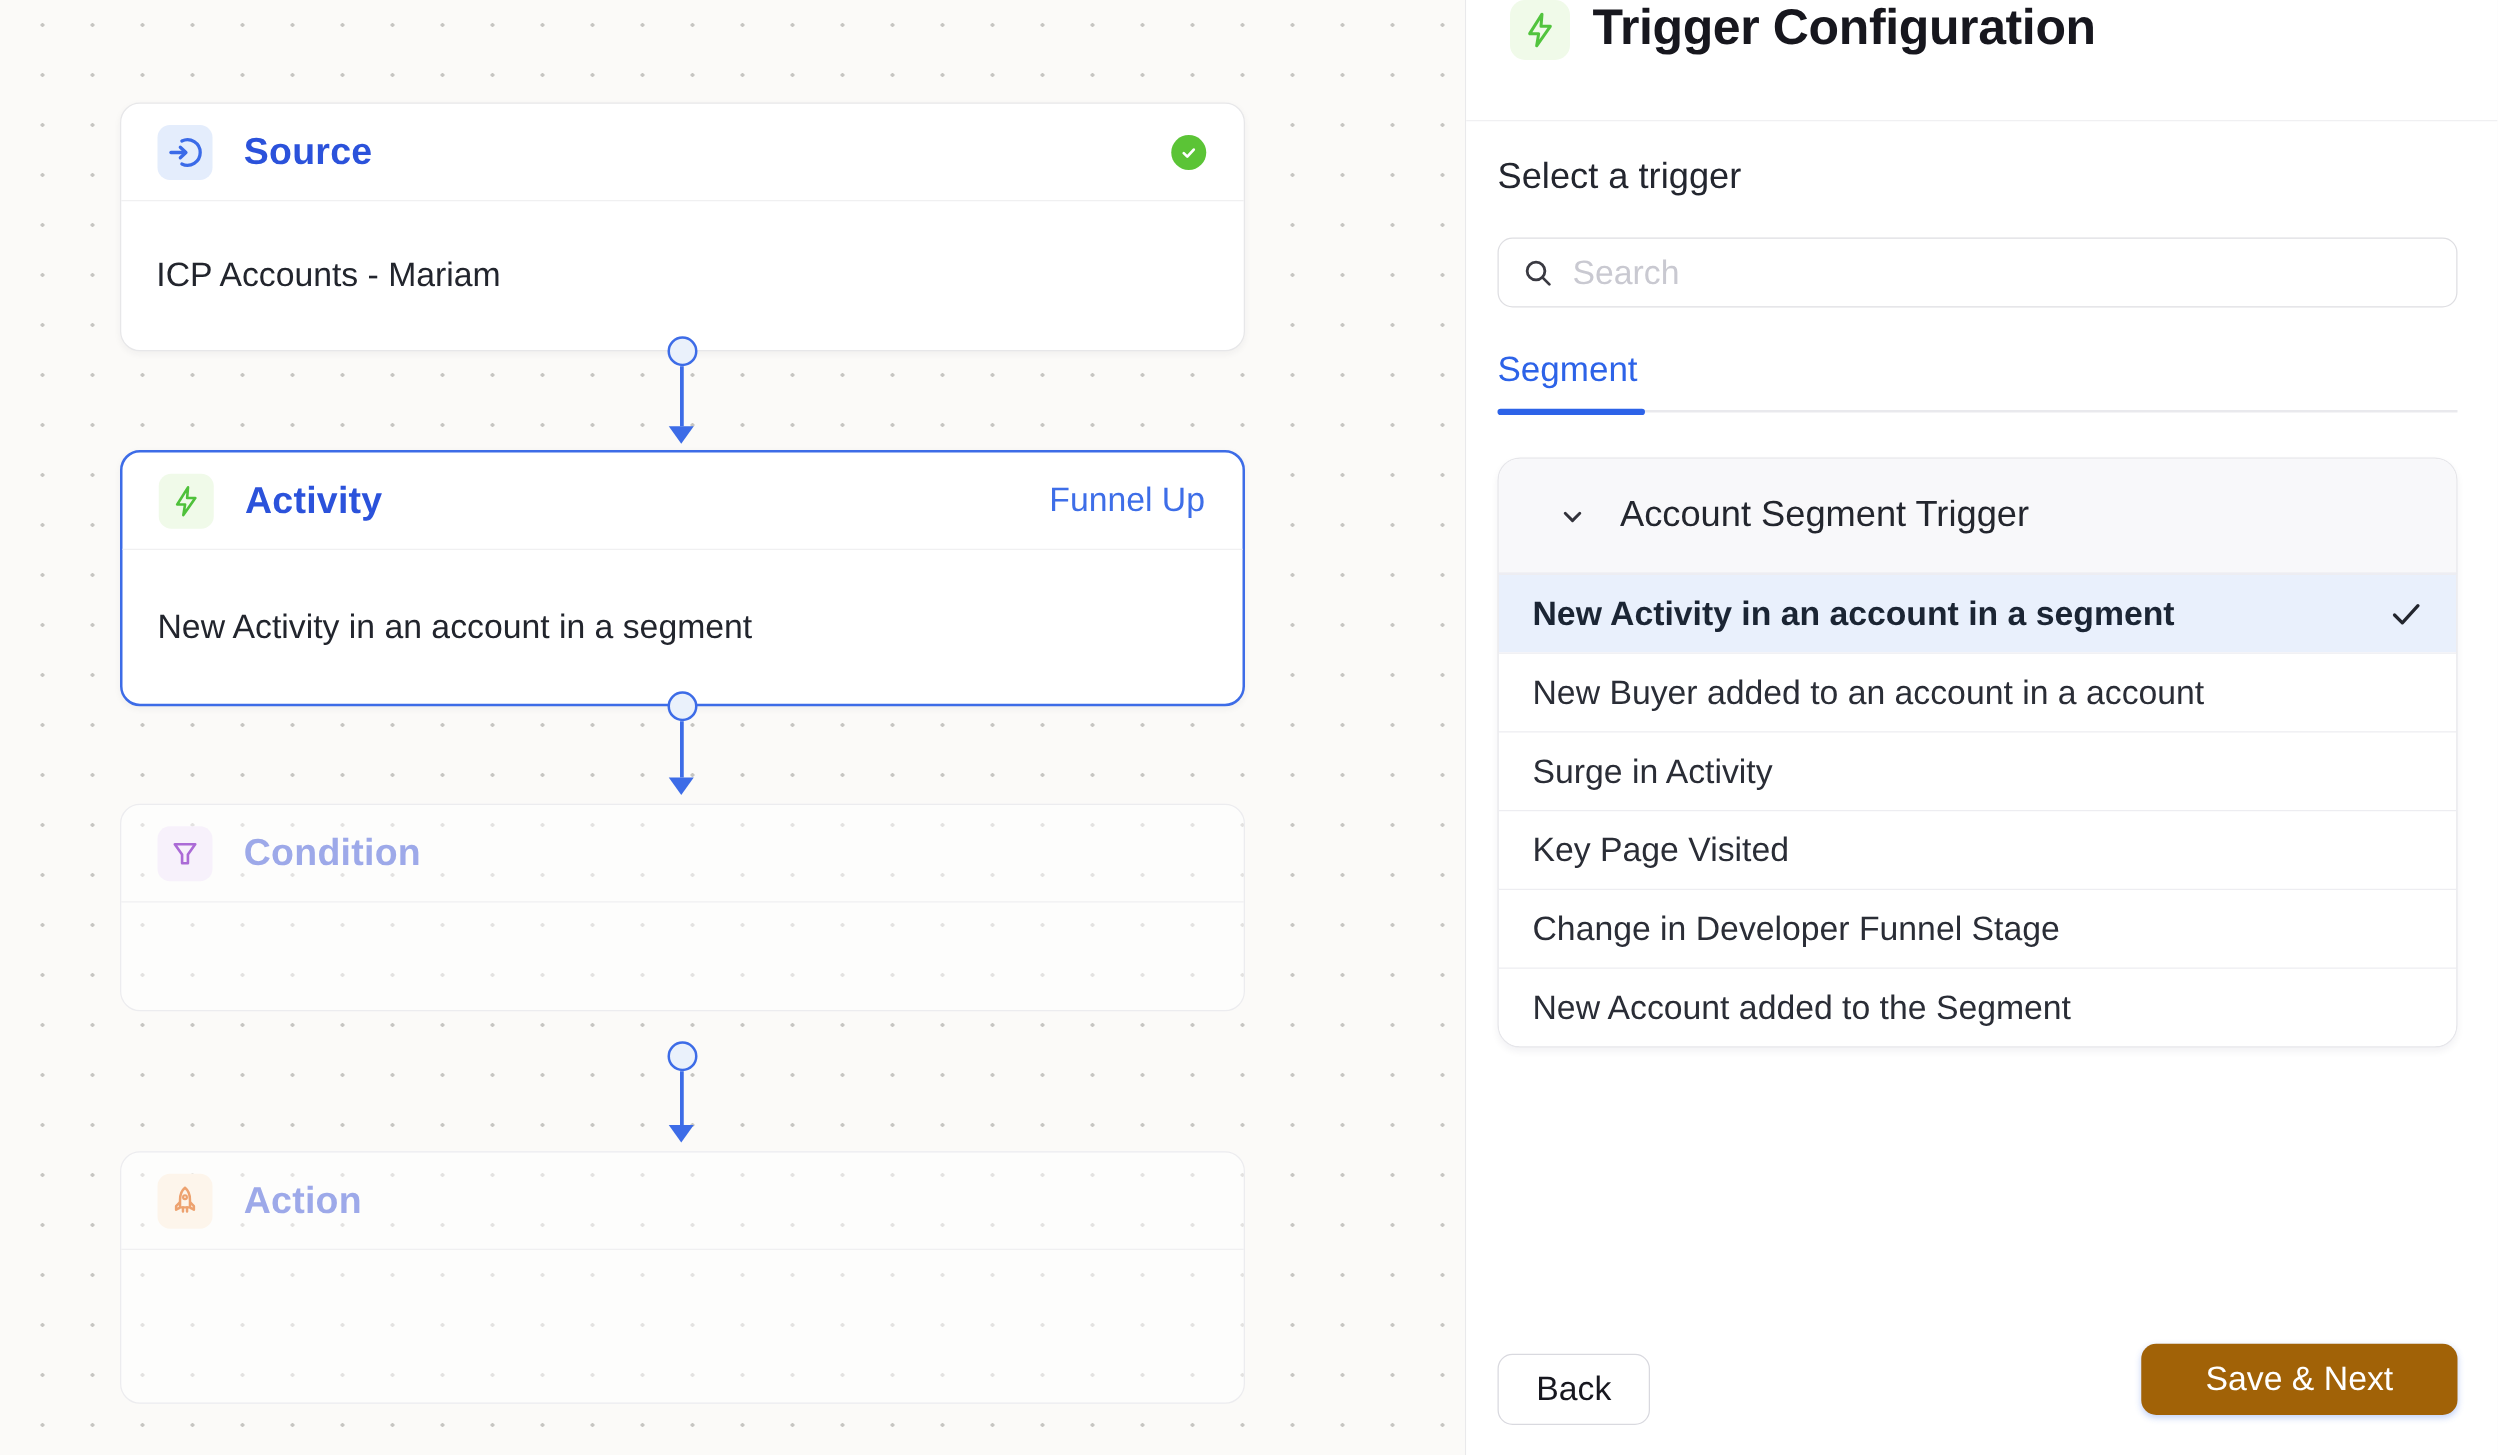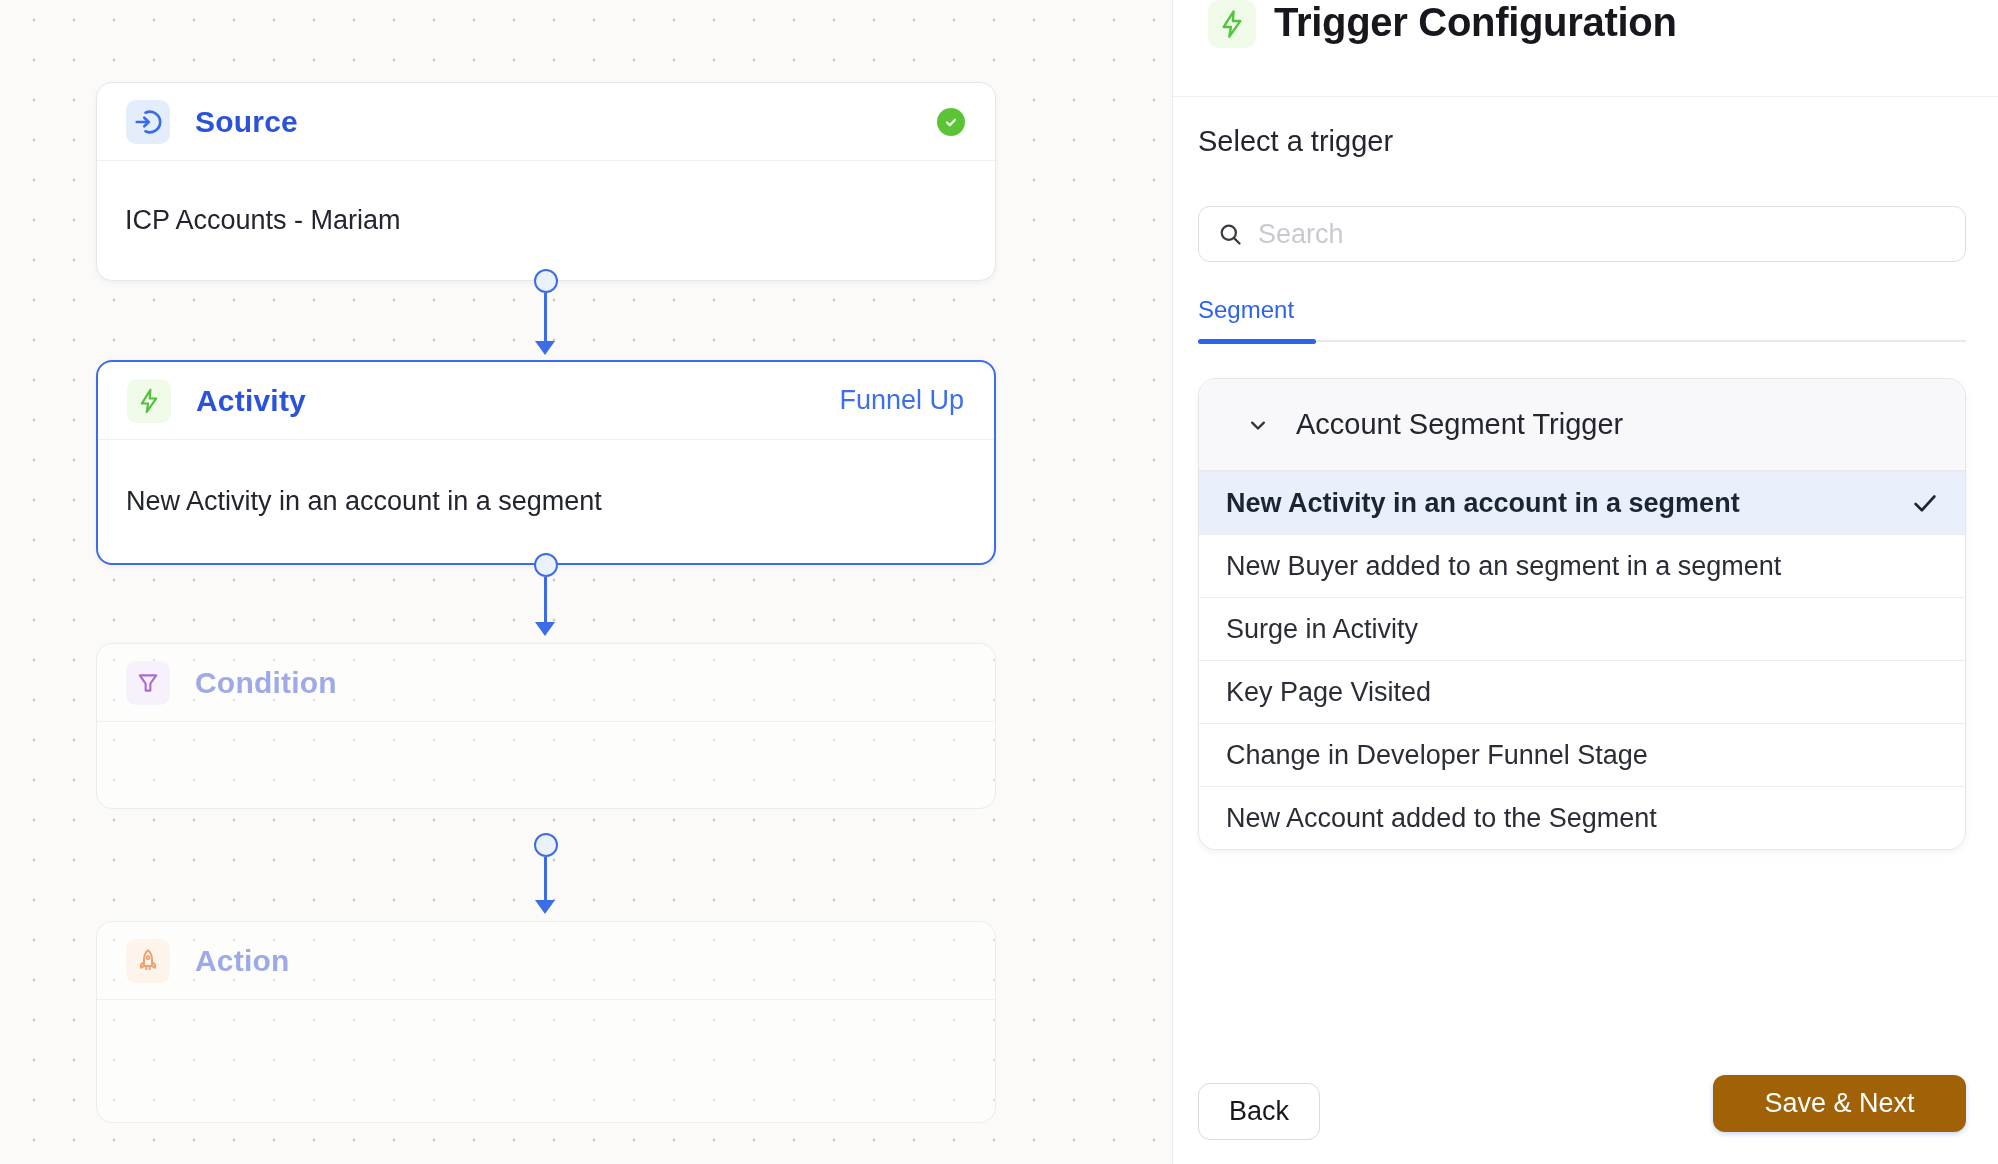--- a/index.html
+++ b/index.html
@@ -89,33 +89,33 @@
     padding: 0 46px 0 35px;
     border-bottom: 1px solid #F0F0F2;
   }
   .panel-header .icon-tile { width: 48px; height: 48px; border-radius: 12px; margin-right: 18px; flex-basis: 48px; }
   .panel-title { font-size: 40px; font-weight: 700; color: #17171E; letter-spacing: -0.3px; }
 
   .panel-content { padding: 0 32px 0 25px; }
   .panel-subtitle { margin-top: 28px; font-size: 29px; color: #23262F; }
 
   .search-box {
-    margin-top: 48px; height: 56px; width: 100%;
+    margin-top: 32px; height: 56px; width: 100%;
     border: 1.5px solid #DEDEE2; border-radius: 12px;
     display: flex; align-items: center; padding: 0 18px;
     background: #fff;
   }
   .search-box input {
     border: none; outline: none; flex: 1; font-size: 27px; margin-left: 14px;
     font-family: "Liberation Sans", sans-serif; color: #33333B; background: rgba(0,0,0,0);
   }
   .search-box input::placeholder { color: #C9C9D1; }
 
   .tabs { margin-top: 34px; position: relative; padding-bottom: 18px; }
-  .tab-label { font-size: 24px; color: #2D63E8; font-weight: 500; }
+  .tab-label { font-size: 28px; color: #2D63E8; font-weight: 500; }
   .tabs-baseline { position: absolute; left: 0; right: 0; bottom: 0; height: 2px; background: #E9E9ED; }
   .tab-underline { position: absolute; left: 0; bottom: -1.5px; width: 118px; height: 5px; border-radius: 3px; background: #2D63E8; }
 
   .option-list {
     margin-top: 36px;
     border: 1px solid #E6E6EA; border-radius: 18px;
     overflow: hidden; background: #fff;
     box-shadow: 0 3px 6px rgba(20,20,50,0.05);
   }
   .group-header {
@@ -265,21 +265,21 @@
 
       <div class="option-row selected">
         <span>New Activity in an account in a segment</span>
         <span class="check">
           <svg width="30" height="30" viewBox="0 0 24 24">
             <path d="M4.5 12.8 L9.5 17.8 L19.5 6.8" fill="none" stroke="#23262E" stroke-width="2.1" stroke-linecap="round" stroke-linejoin="round"></path>
           </svg>
         </span>
       </div>
       <div class="option-row">
-        <span>New Buyer added to an segment in a segment</span>
+        <span>New Buyer added to an account in a account</span>
       </div>
       <div class="option-row">
         <span>Surge in Activity</span>
       </div>
       <div class="option-row">
         <span>Key Page Visited</span>
       </div>
       <div class="option-row">
         <span>Change in Developer Funnel Stage</span>
       </div>

